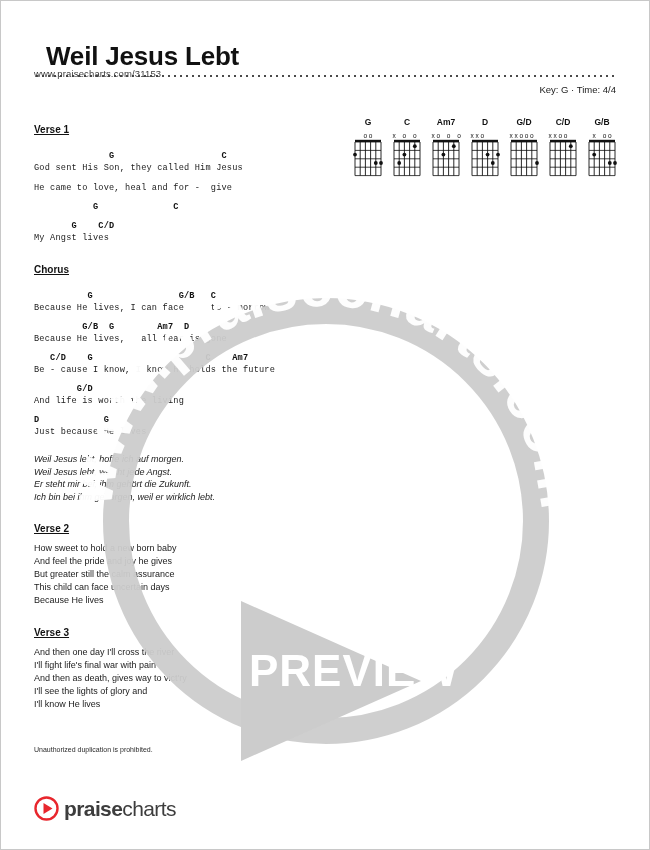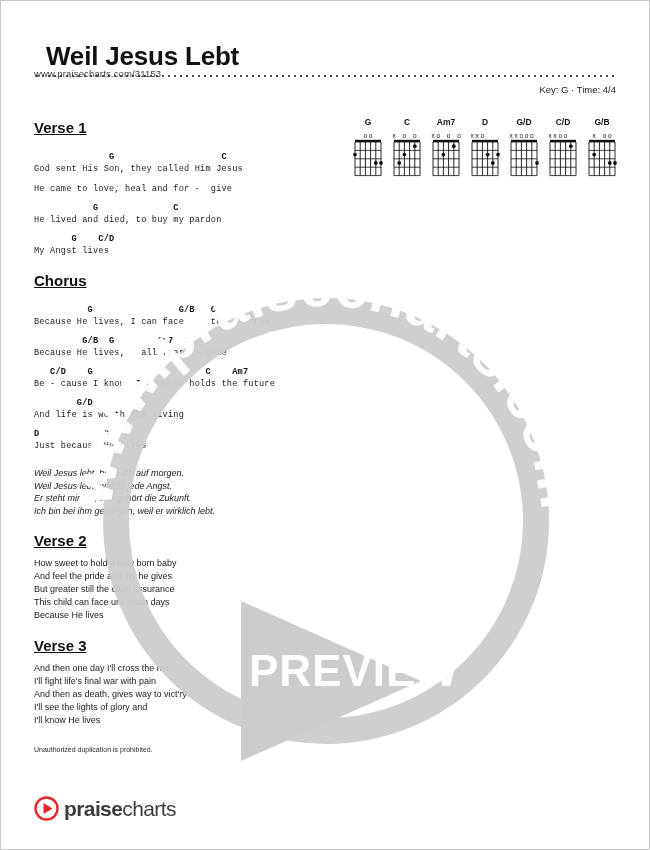--- a/index.html
+++ b/index.html
@@ -80,21 +80,21 @@
   .chordbox svg { display: block; }
 
   
   .lyrics {
     position: absolute;
     left: 33px;
     top: 118px;
     width: 300px;
   }
   .section-label {
-    font-size: 15px;
+    font-size: 10px;
     font-weight: bold;
     color: #111;
     text-decoration: underline;
     margin-bottom: 8px;
     display: inline-block;
   }
   .block { margin-bottom: 15px; }
   .line-pair { margin-bottom: 3px; margin-top: 8px; }
   .chordline {
     font-family: "Liberation Mono", monospace;
@@ -335,21 +335,20 @@
     </div>
 
   <div class="lyrics" id="lyrics-col">
       <div class="block"><div class="section-label">Verse 1</div><div class="line-pair">
           <div class="chordline">              G                    C</div>
           <div class="lyricline">God sent His Son, they called Him Jesus</div>
         </div><div class="line-pair">
           <div class="lyricline">He came to love, heal and for -  give</div>
         </div><div class="line-pair">
           <div class="chordline">           G              C</div>
-          <div class="lyricline">He lived and died, to buy my pardon</div>
         </div><div class="line-pair">
           <div class="chordline">       G    C/D</div>
           <div class="lyricline">My Angst lives</div>
         </div></div>
       <div class="block"><div class="section-label">Chorus</div><div class="line-pair">
           <div class="chordline">          G                G/B   C</div>
           <div class="lyricline">Because He lives, I can face     to - morrow</div>
         </div><div class="line-pair">
           <div class="chordline">         G/B  G        Am7  D</div>
           <div class="lyricline">Because He lives,   all fear is gone</div>

